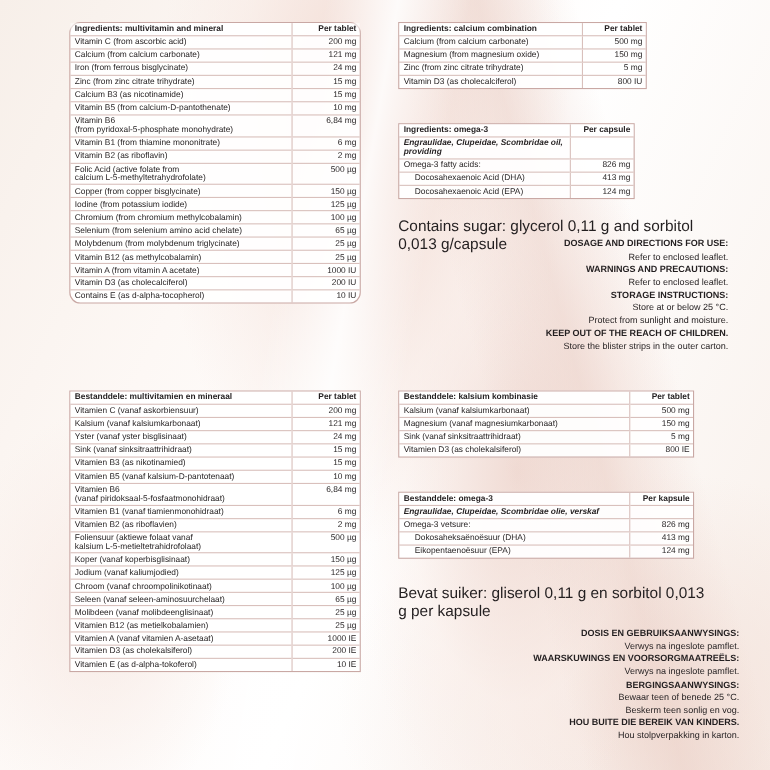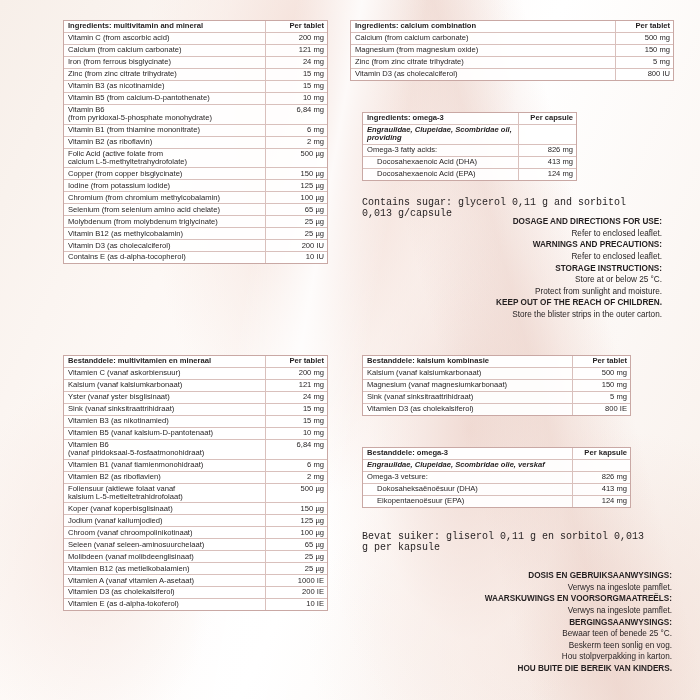--- a/index.html
+++ b/index.html
@@ -62,32 +62,31 @@
   .txt {
     position: absolute;
     font-size: 8.2px;
     color: #231f20;
     line-height: 1.42;
   }
   .txt .b { font-weight: bold; }
   .txt .line { white-space: nowrap; text-align: right; }
   .note {
     position: absolute;
-    font-size: 10px;
+    font-size: 14px;
     color: #231f20;
-    font-family: Liberation Mono, monospace;
   }
 </style>
 </head>
 <body>
 
 <div class="page">
   <div class="bg"></div>
 
-  <div class="tbl" style="left:63px; top:20px; width:265px;">
+  <div class="tbl" style="left:63px; top:20px; width:265px;border-radius:10px;">
     <table>
         <tbody>
           <tr class="hdr">
             <td>Ingredients: multivitamin and mineral</td>
             <td class="amt">Per tablet</td>
           </tr>
           <tr>
             <td class="">Vitamin C (from ascorbic acid)</td>
             <td class="amt">200 mg</td>
           </tr>
@@ -97,21 +96,21 @@
           </tr>
           <tr>
             <td class="">Iron (from ferrous bisglycinate)</td>
             <td class="amt">24 mg</td>
           </tr>
           <tr>
             <td class="">Zinc (from zinc citrate trihydrate)</td>
             <td class="amt">15 mg</td>
           </tr>
           <tr>
-            <td class="">Vitamin B3 (as nicotinamide)</td>
+            <td class="">Calcium B3 (as nicotinamide)</td>
             <td class="amt">15 mg</td>
           </tr>
           <tr>
             <td class="">Vitamin B5 (from calcium-D-pantothenate)</td>
             <td class="amt">10 mg</td>
           </tr>
           <tr>
             <td class="">Vitamin B6<br>(from pyridoxal-5-phosphate monohydrate)</td>
             <td class="amt">6,84 mg</td>
           </tr>
@@ -145,32 +144,36 @@
           </tr>
           <tr>
             <td class="">Molybdenum (from molybdenum triglycinate)</td>
             <td class="amt">25 µg</td>
           </tr>
           <tr>
             <td class="">Vitamin B12 (as methylcobalamin)</td>
             <td class="amt">25 µg</td>
           </tr>
           <tr>
+            <td class="">Vitamin A (from vitamin A acetate)</td>
+            <td class="amt">1000 IU</td>
+          </tr>
+          <tr>
             <td class="">Vitamin D3 (as cholecalciferol)</td>
             <td class="amt">200 IU</td>
           </tr>
           <tr>
             <td class="">Contains E (as d-alpha-tocopherol)</td>
             <td class="amt">10 IU</td>
           </tr>
         </tbody>
       </table>
   </div>
 
-  <div class="tbl right" style="left:350px; top:20px; width:324px;">
+  <div class="tbl right" style="left:362px; top:20px; width:226px;">
     <table>
         <tbody>
           <tr class="hdr">
             <td>Ingredients: calcium combination</td>
             <td class="amt">Per tablet</td>
           </tr>
           <tr>
             <td class="">Calcium (from calcium carbonate)</td>
             <td class="amt">500 mg</td>
           </tr>
@@ -375,16 +378,16 @@
   <div class="note" style="left:362px; top:531px; width:290px;">Bevat suiker: gliserol 0,11 g en sorbitol 0,013 g per kapsule</div>
 
   <div class="txt" style="left:362px; top:550px; width:310px;margin-top:20px;">
     <div class="line b">DOSIS EN GEBRUIKSAANWYSINGS:</div>
     <div class="line">Verwys na ingeslote pamflet.</div>
     <div class="line b">WAARSKUWINGS EN VOORSORGMAATREËLS:</div>
     <div class="line">Verwys na ingeslote pamflet.</div>
     <div class="line b">BERGINGSAANWYSINGS:</div>
     <div class="line">Bewaar teen of benede 25 °C.</div>
     <div class="line">Beskerm teen sonlig en vog.</div>
+    <div class="line b">HOU BUITE DIE BEREIK VAN KINDERS.</div>
     <div class="line">Hou stolpverpakking in karton.</div>
-    <div class="line b">HOU BUITE DIE BEREIK VAN KINDERS.</div>
   </div>
 </div>
 
 </body></html>

